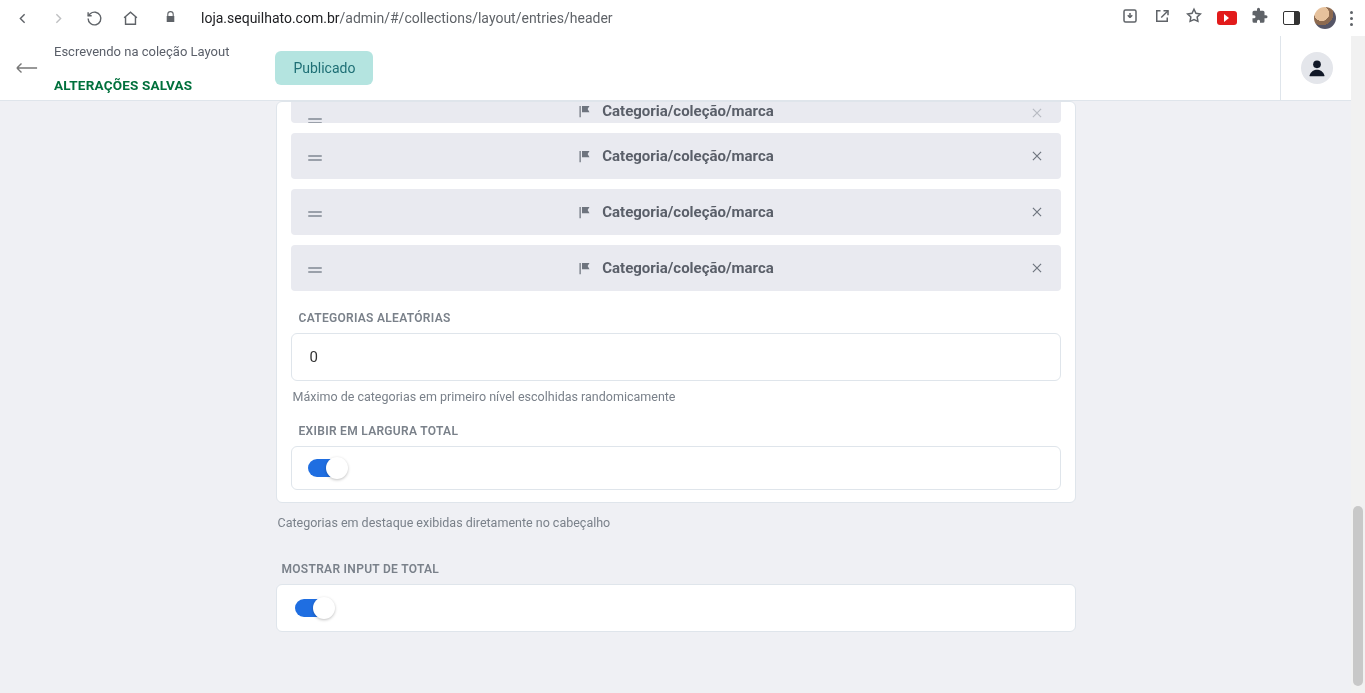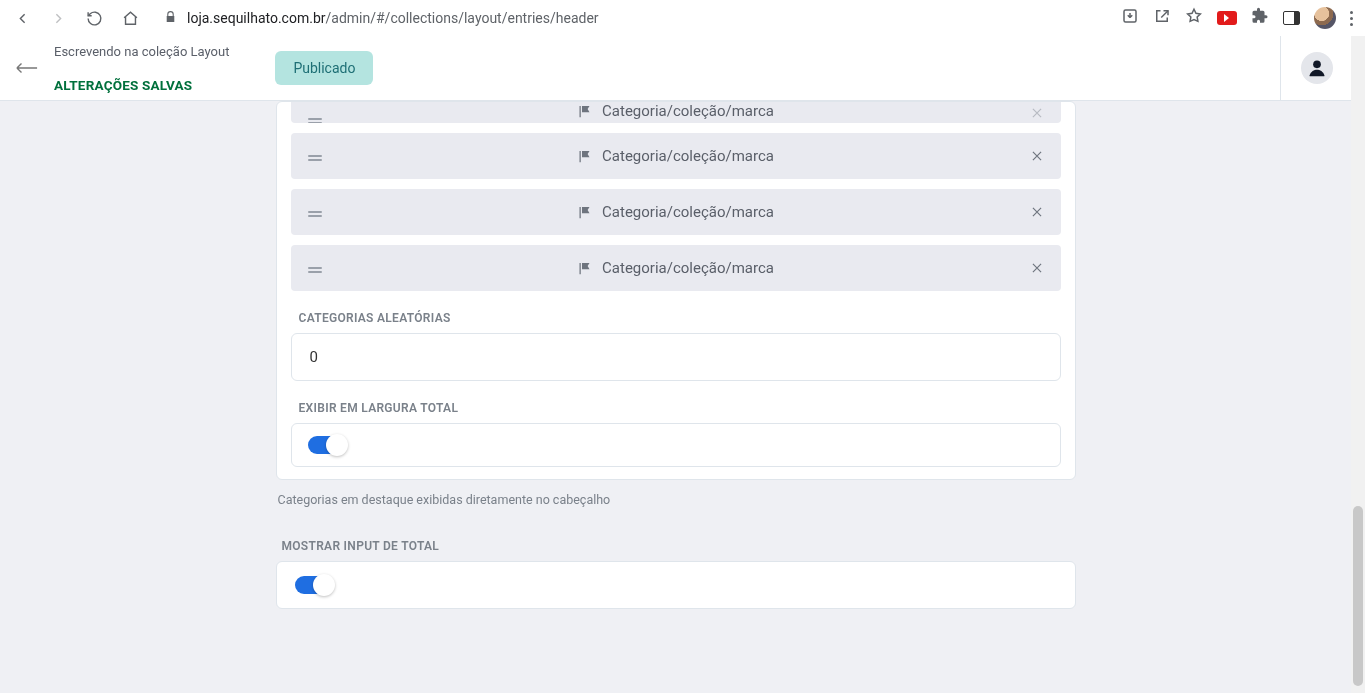--- a/index.html
+++ b/index.html
@@ -20,21 +20,21 @@
     --hint:#7a818a;
     --blue:#1f6ee1;
   }
   html,body{margin:0;padding:0;font-family:-apple-system,BlinkMacSystemFont,"Segoe UI",Roboto,Arial,sans-serif;background:#fff;}
   body{width:1365px;height:693px;overflow:hidden;position:relative;}
 
   
   .chrome{height:36px;display:flex;align-items:center;gap:8px;padding:0 8px;border-bottom:1px solid var(--chrome-border);}
   .chrome .nav-btn{width:28px;height:28px;display:flex;align-items:center;justify-content:center;color:#5f6368;border-radius:50%;}
   .chrome .nav-btn svg{width:17px;height:17px;}
-  .chrome .url-bar{flex:1;display:flex;align-items:center;gap:10px;padding:0 12px;}
+  .chrome .url-bar{flex:1;display:flex;align-items:center;gap:24px;padding:0 12px;}
   .chrome .lock{color:#5f6368;}
   .chrome .url{font-size:14px;color:var(--url-gray);white-space:nowrap;}
   .chrome .url .host{color:var(--url-dark);}
   .chrome .right{display:flex;align-items:center;gap:14px;padding-right:4px;color:#5f6368;}
   .chrome .right svg{width:18px;height:18px;}
   .chrome .yt{width:20px;height:14px;background:#e21b1b;border-radius:3px;position:relative;}
   .chrome .yt::after{content:"";position:absolute;left:7px;top:3px;border-left:5px solid #fff;border-top:4px solid transparent;border-bottom:4px solid transparent;}
   .chrome .panel{width:17px;height:14px;border:1.6px solid #333;border-radius:2px;position:relative;box-sizing:border-box;}
   .chrome .panel::after{content:"";position:absolute;right:0;top:0;bottom:0;width:5px;background:#333;}
   .chrome .avatar{width:22px;height:22px;border-radius:50%;background:radial-gradient(circle at 35% 30%, #e6c19c 0 35%, #8d6a4f 36% 55%, #556 56% 100%);}
@@ -65,21 +65,21 @@
   
   .content{flex:1;overflow:hidden;position:relative;}
   .column{width:800px;margin:0 auto;padding:0 0 40px;}
 
   
   .card{background:#fff;border:1px solid var(--field-border);border-radius:6px;padding:14px 14px 6px;margin-bottom:12px;}
   .rows{display:flex;flex-direction:column;gap:10px;}
   
   .row{background:var(--row-bg);border-radius:4px;height:46px;display:flex;align-items:center;padding:0 12px;color:var(--row-text);}
   .row .drag{width:24px;display:flex;align-items:center;justify-content:center;color:#9aa0aa;}
-  .row .mid{flex:1;display:flex;align-items:center;justify-content:center;gap:10px;}
+  .row .mid{flex:1;display:flex;align-items:center;justify-content:center;gap:10px;font-weight:bold;}
   .row .mid .flag{display:inline-flex;}
   .row .label{font-size:15px;color:#5a5f69;}
   .row .close{width:24px;display:flex;align-items:center;justify-content:center;color:#6e747e;}
   .row.clip{height:18px;overflow:hidden;align-items:flex-end;padding-bottom:3px;border-top-left-radius:0;border-top-right-radius:0;}
   .row.clip .drag svg, .row.clip .close svg{opacity:.4;}
 
   .section-label{font-size:12px;letter-spacing:.3px;color:var(--label-gray);font-weight:600;margin:20px 0 8px 6px;}
   .section-label.inside{margin-left:8px;}
 
   .num-field{background:#fff;border:1px solid var(--field-border);border-radius:6px;padding:14px 18px;font-size:15px;color:#333;}
@@ -265,20 +265,21 @@
                   <path d="M5 5l14 14M19 5L5 19"></path>
                 </svg>
             </div>
           </div>
         </div>
 
         <div class="section-label inside">CATEGORIAS ALEATÓRIAS</div>
         <div class="num-field">
           <span>0</span>
         </div>
+        <div class="hint">Máximo de categorias em primeiro nível escolhidas randomicamente</div>
 
         <div class="section-label inside">EXIBIR EM LARGURA TOTAL</div>
         <div class="widget" style="padding:12px 16px;">
           <div class="toggle">
               <div class="knob"></div>
             </div>
         </div>
         <div style="height:6px"></div>
       </div>
 

